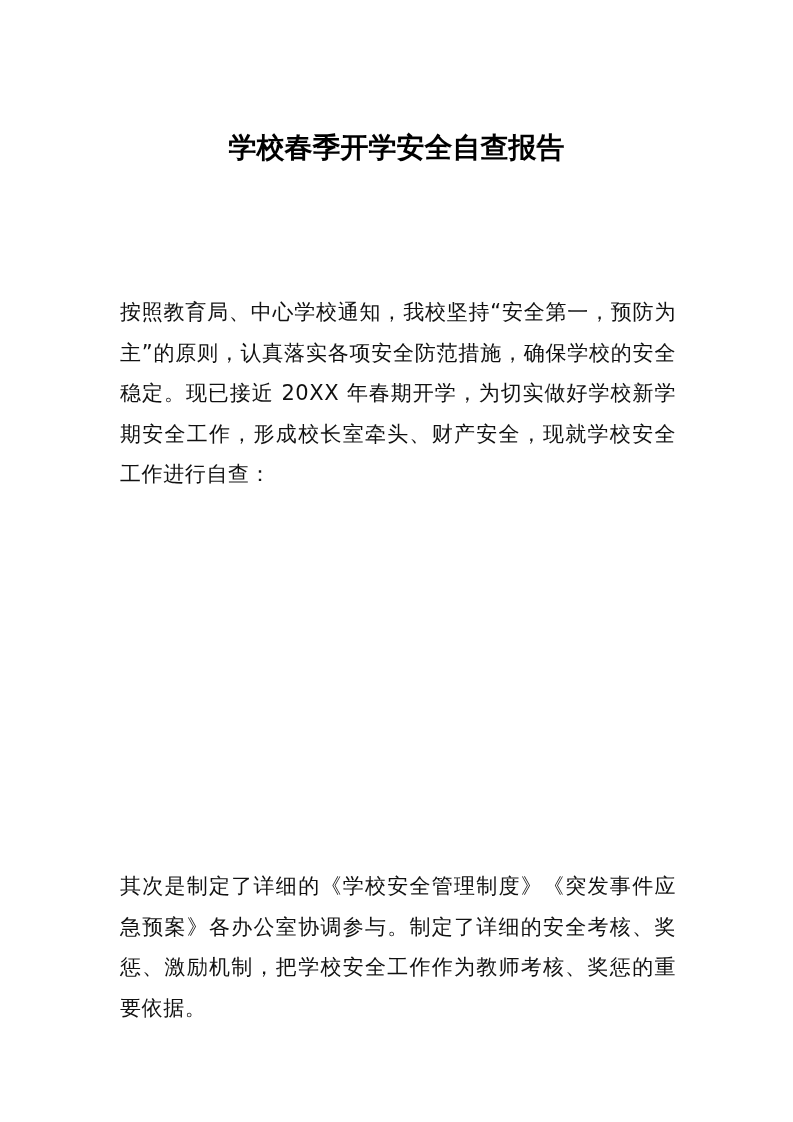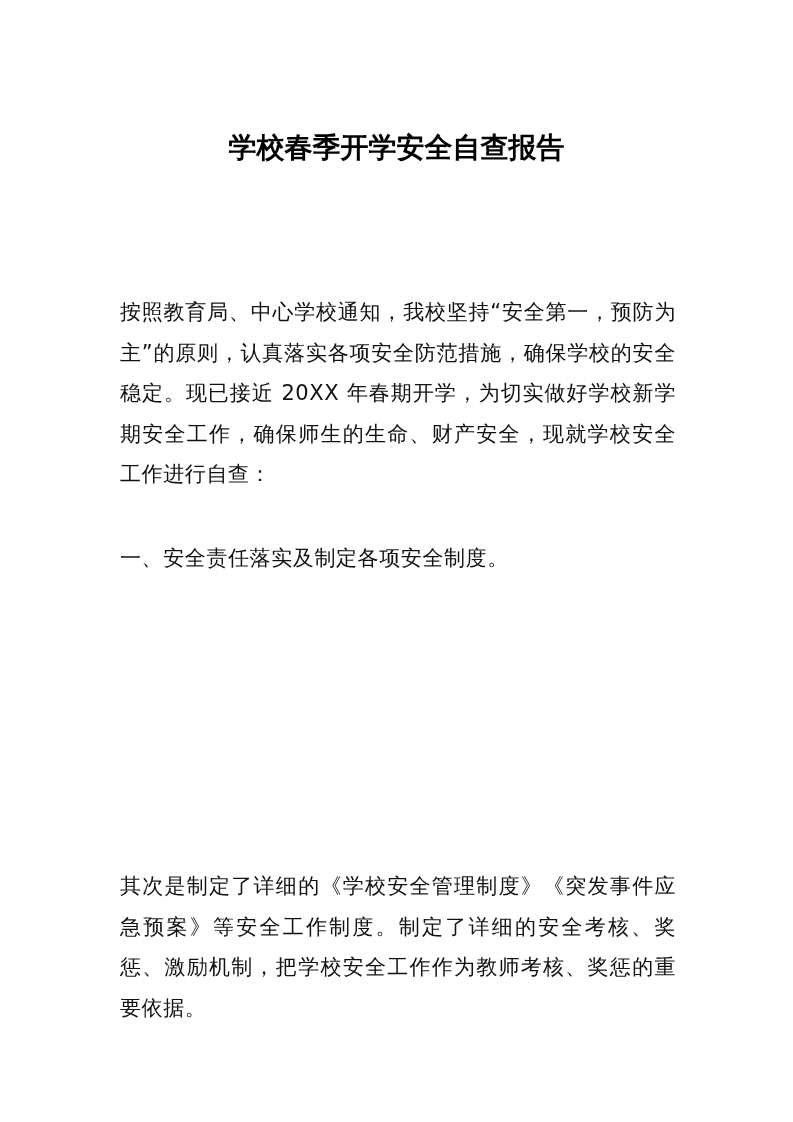--- a/index.html
+++ b/index.html
@@ -51,19 +51,18 @@
     .p2 { top: 538px; }
     .p3 { top: 617px; }
     .p4 { top: 866px; }
   </style>
 </head>
 <body>
 
 <div class="page">
   <h1 class="doc-title">学校春季开学安全自查报告</h1>
 
-  <p class="para p1">按照教育局、中心学校通知，我校坚持“安全第一，预防为主”的原则，认真落实各项安全防范措施，确保学校的安全稳定。现已接近 20XX 年春期开学，为切实做好学校新学期安全工作，确保师生的生命、财产安全，现就学校安全工作进行自查：</p>
-
-  <p class="para p2">一、安全责任落实及制定各项安全制度。</p>
+  <p class="para p1">按照教育局、中心学校通知，我校坚持“安全第一，预防为主”的原则，认真落实各项安全防范措施，确保学校的安全稳定。现已接近 20XX 年春期开学，为切实做好学校新学期安全工作，形成校长室牵头、财产安全，现就学校安全工作进行自查：</p>
 
 
-  <p class="para p4">其次是制定了详细的《学校安全管理制度》《突发事件应急预案》等安全工作制度。制定了详细的安全考核、奖惩、激励机制，把学校安全工作作为教师考核、奖惩的重要依据。</p>
+
+  <p class="para p4">其次是制定了详细的《学校安全管理制度》《突发事件应急预案》各办公室协调参与。制定了详细的安全考核、奖惩、激励机制，把学校安全工作作为教师考核、奖惩的重要依据。</p>
 </div>
 
 </body></html>

